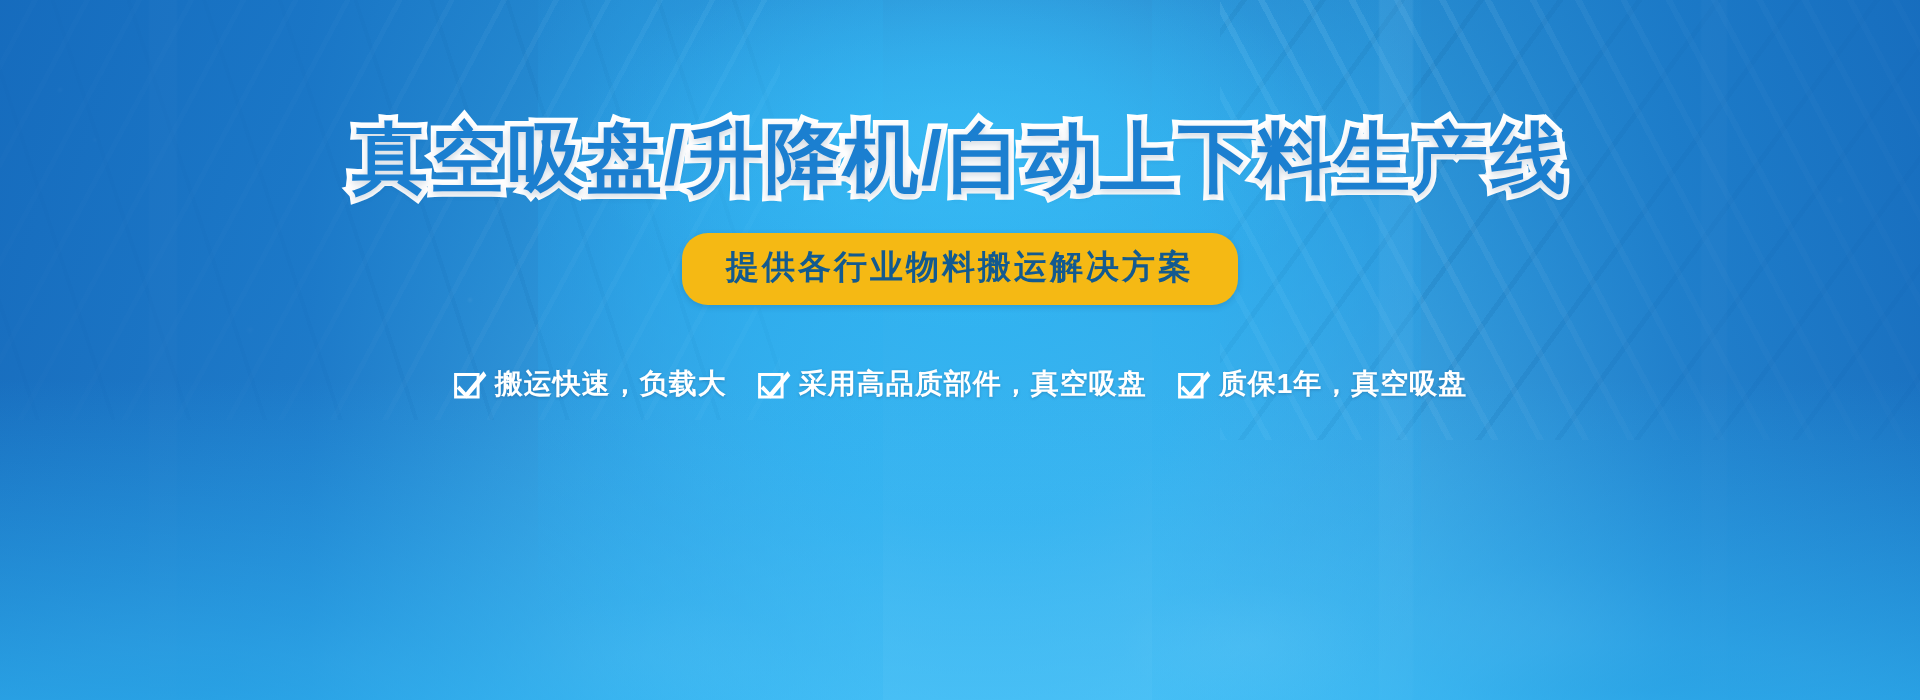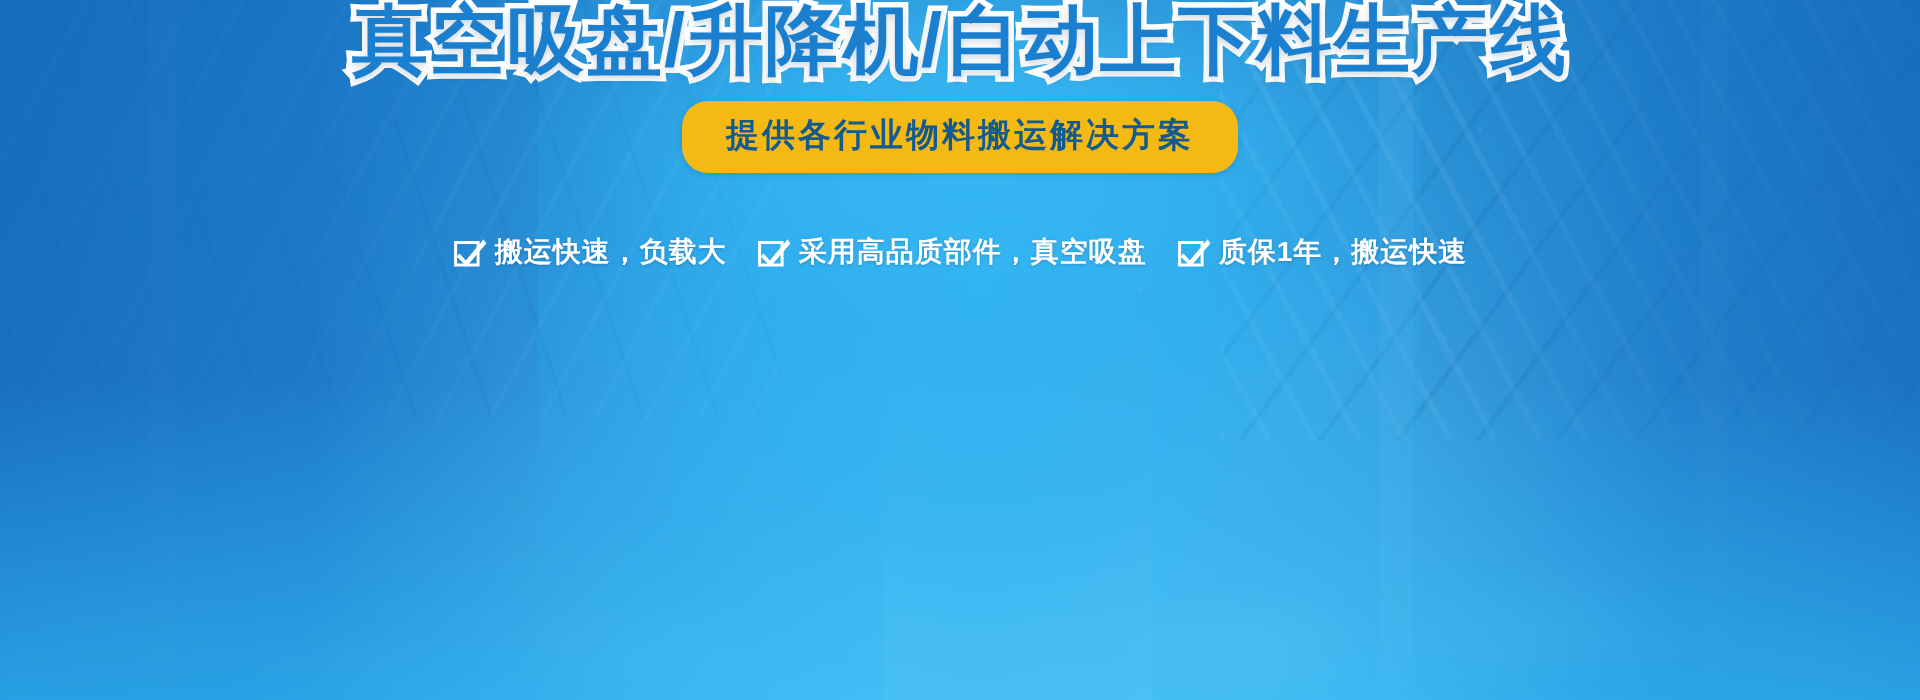--- a/index.html
+++ b/index.html
@@ -173,38 +173,39 @@
   }
 
   
   .content {
     position: absolute;
     inset: 0;
     display: flex;
     flex-direction: column;
     align-items: center;
     justify-content: flex-start;
+    padding-top: 118px;
     box-sizing: border-box;
   }
 
   .headline {
     font-size: 76px;
     font-weight: bold;
     letter-spacing: 2px;
     line-height: 1.04;
     color: #1b7fd0;
     -webkit-text-stroke: 11px #ffffff;
     paint-order: stroke fill;
     text-shadow: 0 3px 7px rgba(10,55,100,0.20);
     white-space: nowrap;
     margin: 0;
   }
 
   .badge-row {
-    margin-top: 22px;
+    margin-top: 36px;
   }
   .badge {
     display: inline-block;
     background: #f5b914;
     color: #135a8f;
     font-size: 33px;
     font-weight: bold;
     letter-spacing: 3px;
     padding: 12px 44px 15px 44px;
     border-radius: 26px;
@@ -282,18 +283,18 @@
           <path d="M6.5 18.6 L12.8 25.4 L30.6 4.2 L33.4 8.4 L13.6 31.4 L3.6 21.4 Z" fill="#ffffff"></path>
         </svg>
         <span class="feature-label">采用高品质部件，真空吸盘</span>
       </div>
 
       <div class="feature">
         <svg class="check-icon" viewBox="0 0 34 34">
           <rect x="2.6" y="7.5" width="22.5" height="22.5" fill="none" stroke="#ffffff" stroke-width="3"></rect>
           <path d="M6.5 18.6 L12.8 25.4 L30.6 4.2 L33.4 8.4 L13.6 31.4 L3.6 21.4 Z" fill="#ffffff"></path>
         </svg>
-        <span class="feature-label">质保1年，搬运快速</span>
+        <span class="feature-label">质保1年，真空吸盘</span>
       </div>
 
     </div>
   </div>
 </div>
 
 </body></html>

